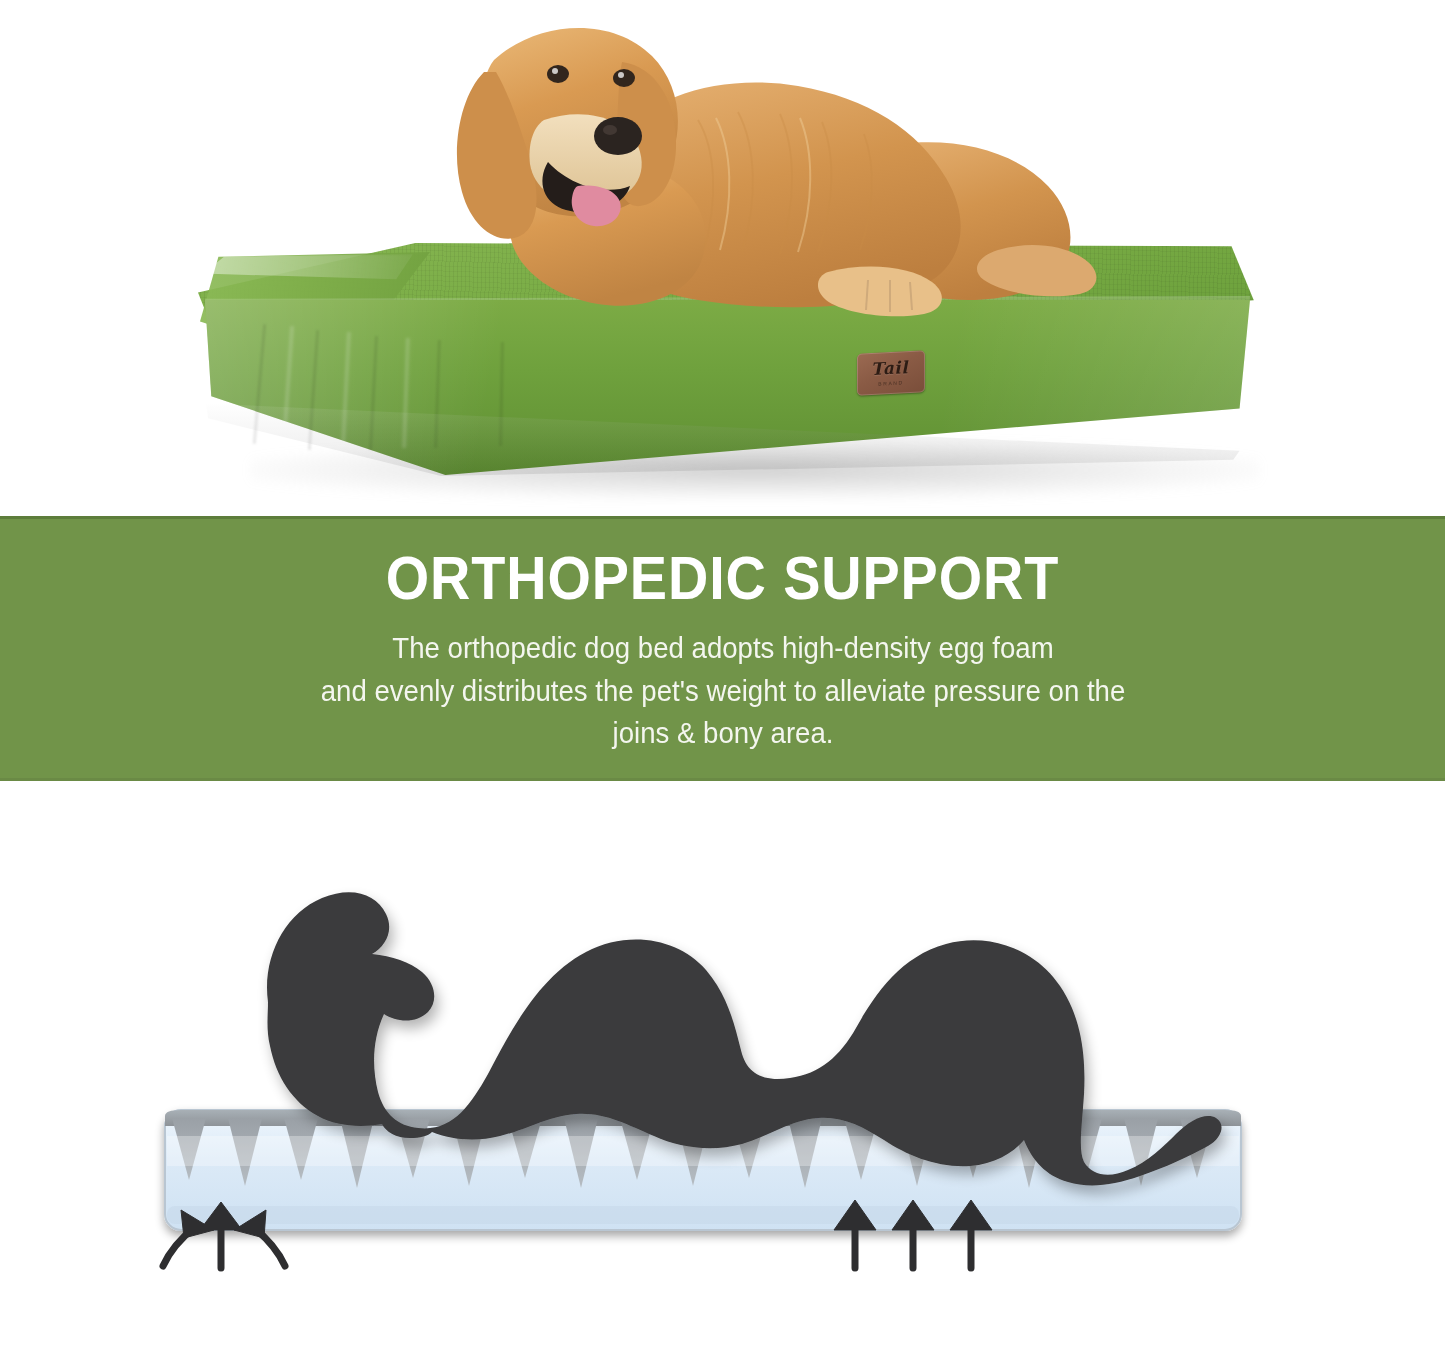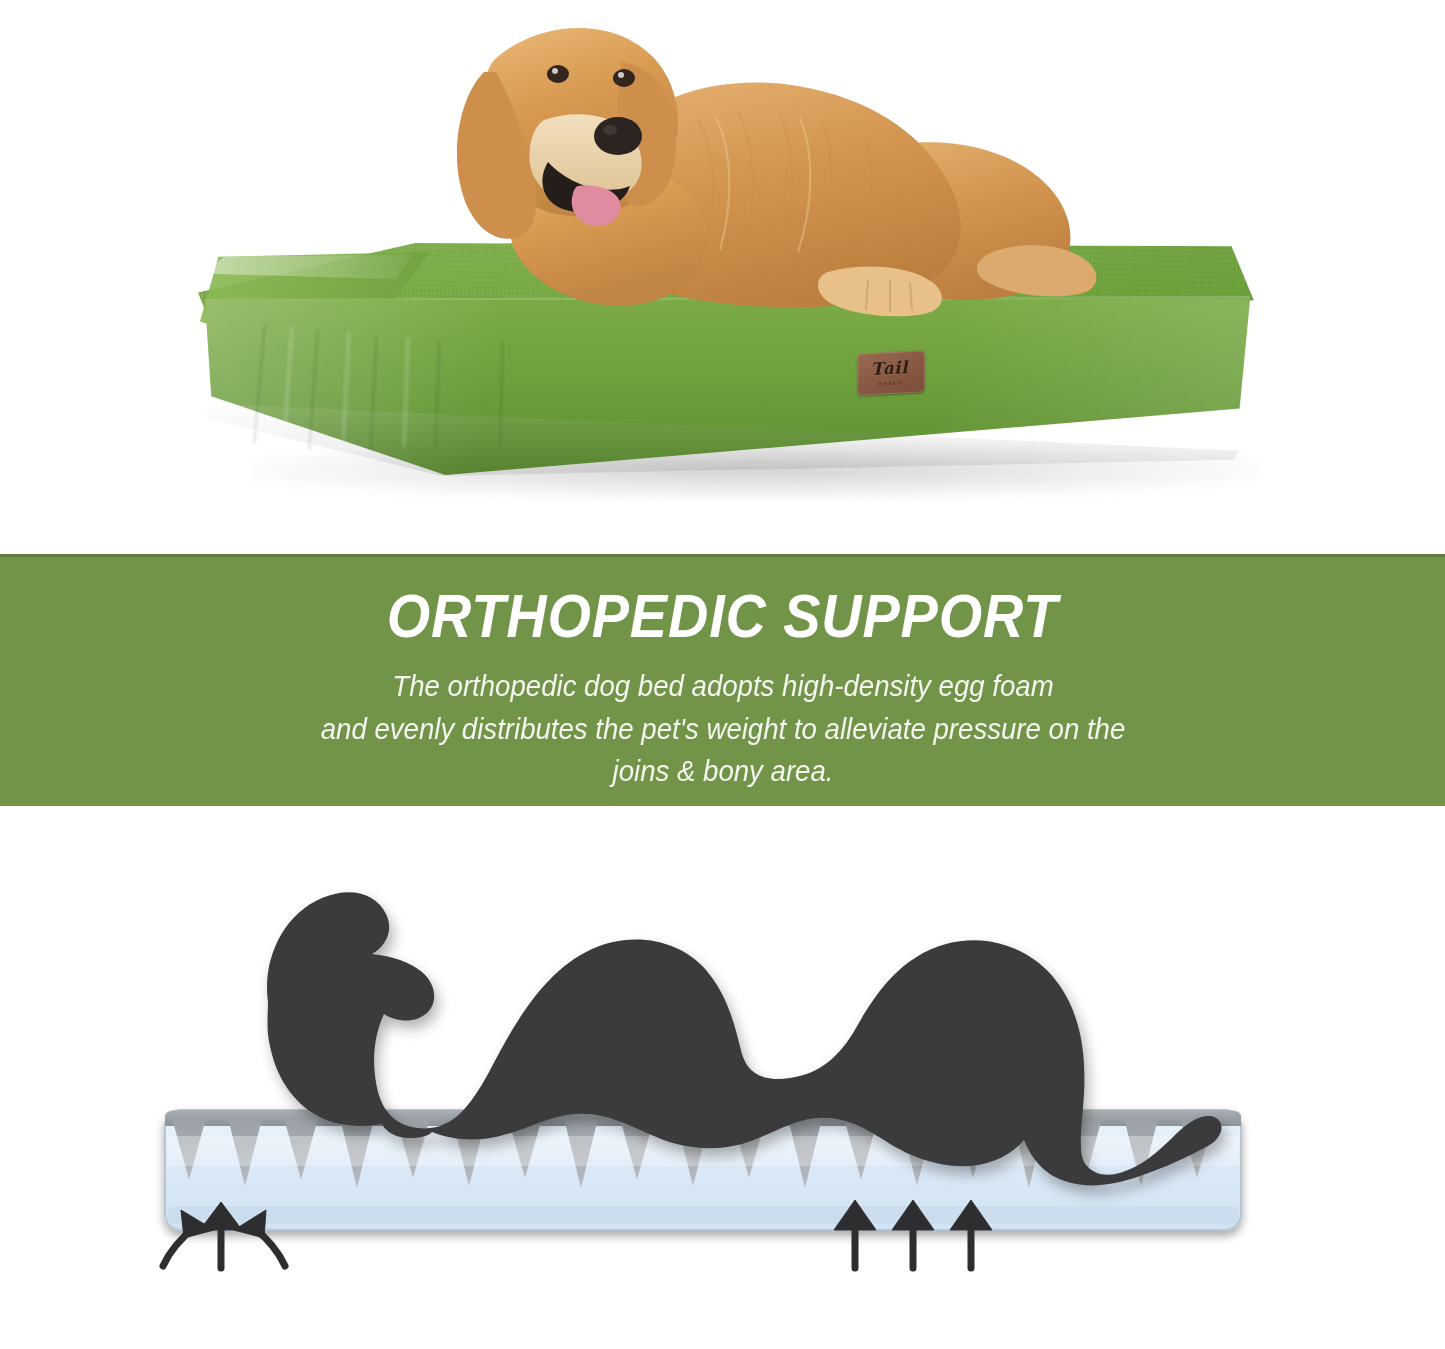--- a/index.html
+++ b/index.html
@@ -116,28 +116,27 @@
     font-family:"Liberation Sans",sans-serif;font-size:5px;letter-spacing:1.6px;
     color:#4a3024;margin-top:3px;text-transform:uppercase;
   }
 
   
   .dog-photo{position:absolute;left:398px;top:0px;width:700px;height:330px;}
   .dog-photo svg{display:block;width:100%;height:100%;}
 
   
   .banner{
-    position:absolute;left:0;top:554px;width:1445px;height:265px;
+    position:absolute;left:0;top:516px;width:1445px;height:265px;
     background:#719449;
     box-sizing:border-box;
     border-top:3px solid #5d7d3b;
     border-bottom:3px solid #6a8a45;
     text-align:center;
     overflow:hidden;
-    font-style:italic;
   }
   .banner-title{
     margin:0;padding:0;
     font-family:"Liberation Sans",sans-serif;
     font-weight:bold;
     font-size:62px;
     line-height:1;
     letter-spacing:1px;
     color:#ffffff;
     padding-top:28px;

